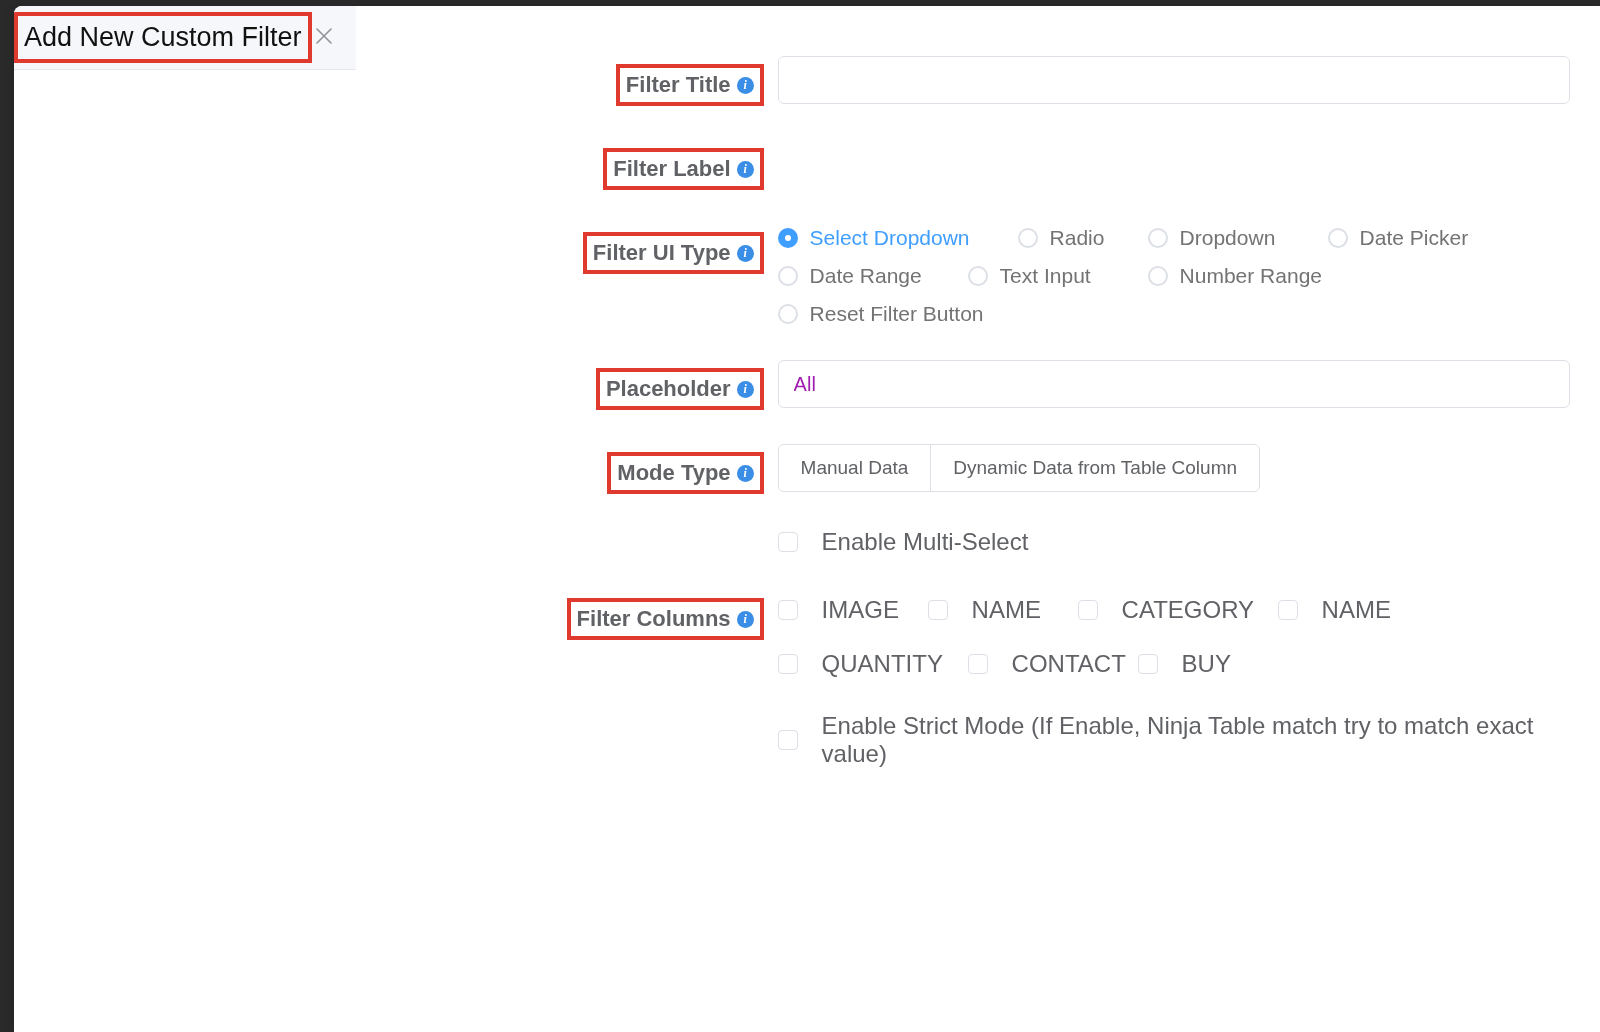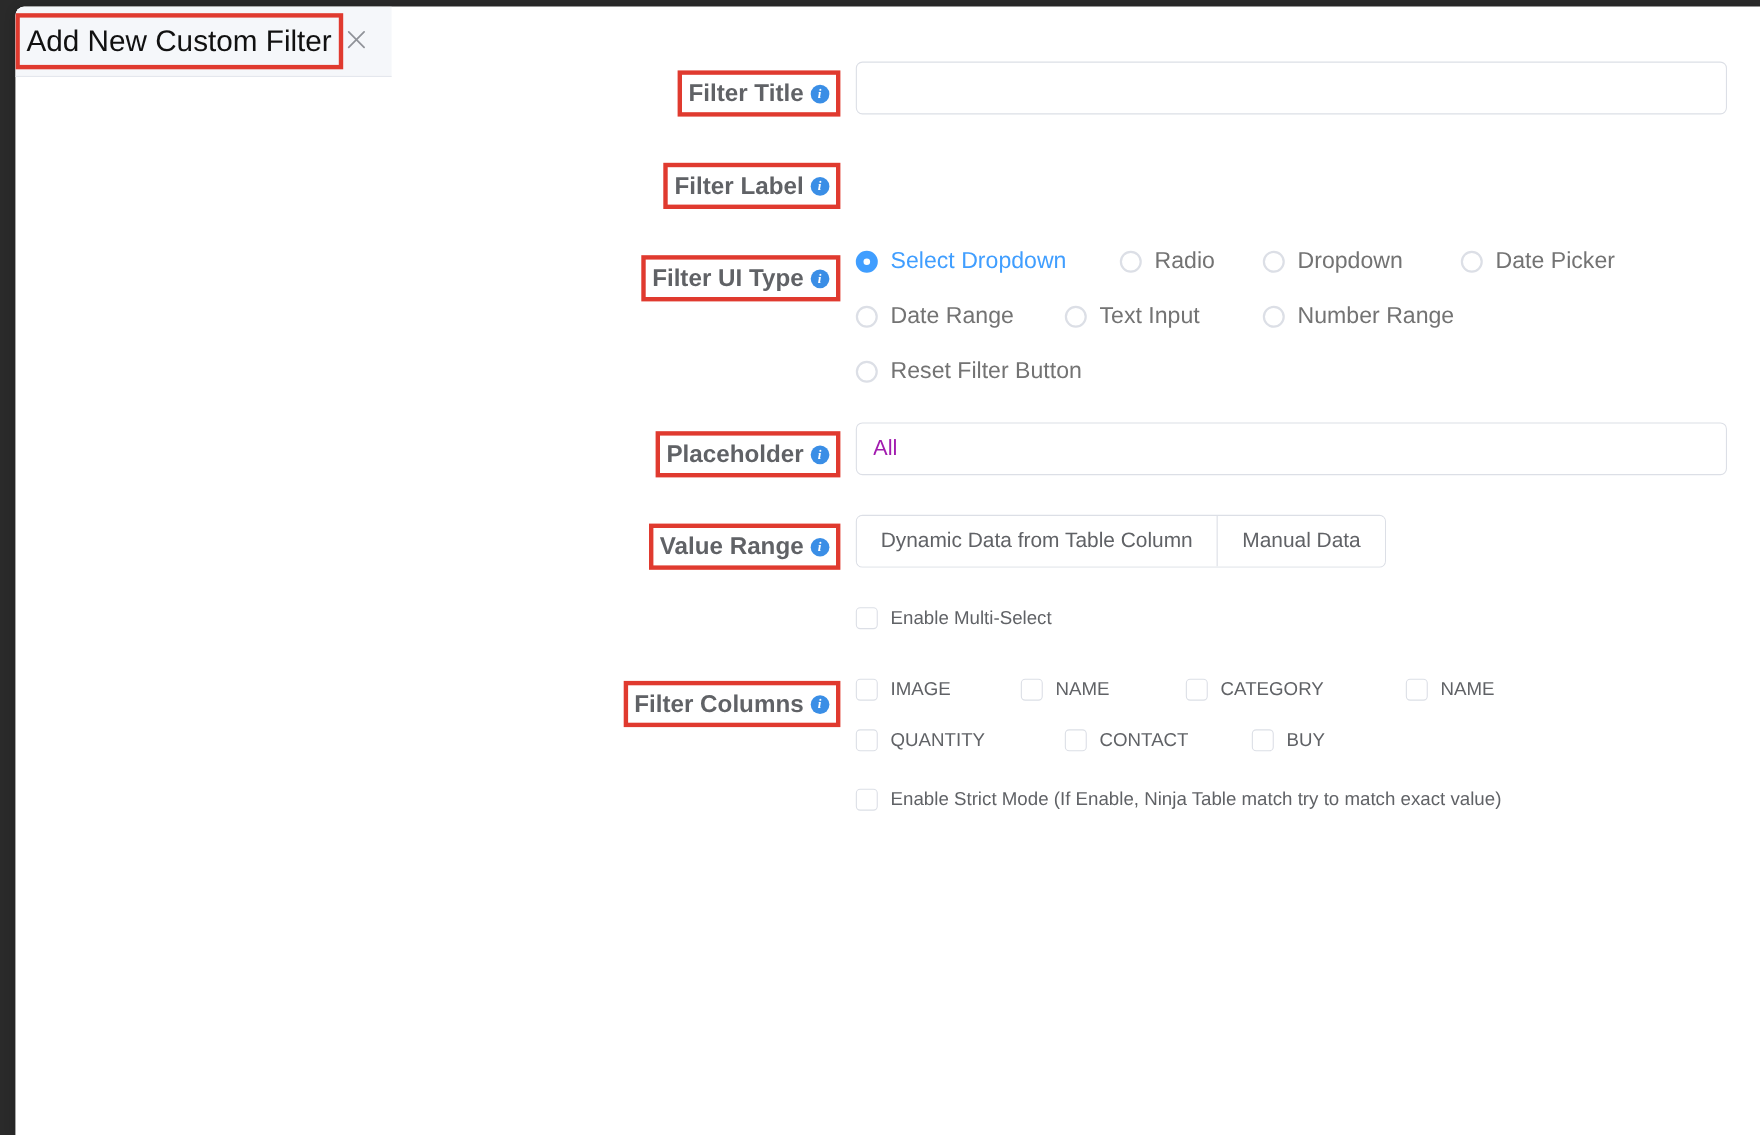--- a/index.html
+++ b/index.html
@@ -92,21 +92,21 @@
     outline: none;
   }
   .help-text {
     color: #606266;
     font-size: 19px;
     margin-top: 22px;
   }
   .radio-group {
     display: flex;
     flex-wrap: wrap;
-    row-gap: 26px;
+    row-gap: 14px;
     padding-top: 2px;
   }
   .radio-item {
     display: inline-flex;
     align-items: center;
     gap: 12px;
     cursor: pointer;
     font-size: 21px;
     color: #737373;
   }
@@ -142,23 +142,23 @@
     font-size: 19px;
     color: #606266;
     cursor: pointer;
   }
   .btn-group button + button {
     border-left: 1px solid #dcdfe6;
   }
   .checkbox-item {
     display: inline-flex;
     align-items: center;
-    gap: 12px;
+    gap: 24px;
     cursor: pointer;
-    font-size: 17px;
+    font-size: 24px;
     color: #606266;
   }
   .checkbox-box {
     width: 20px; height: 20px;
     border: 1.5px solid #dcdfe6;
     border-radius: 4px;
     flex-shrink: 0;
   }
   .checkbox-row {
     display: flex;
@@ -264,28 +264,28 @@
         </span>
       </div>
       <div class="form-input-col">
         <input type="text" class="text-input" value="All" style="">
       </div>
     </div>
 
     <div class="form-row">
       <div class="form-label-col">
         <span class="form-label highlight-box">
-          <span>Value Range</span>
+          <span>Mode Type</span>
           <span class="info-icon">i</span>
         </span>
       </div>
       <div class="form-input-col">
         <div class="btn-group">
+          <button>Manual Data</button>
           <button>Dynamic Data from Table Column</button>
-          <button>Manual Data</button>
         </div>
       </div>
     </div>
 
     <div class="form-row" style="margin-top:10px">
       <div class="form-label-col"></div>
       <div class="form-input-col">
         <label class="checkbox-item">
           <span class="checkbox-box"></span>
           <span>Enable Multi-Select</span>

